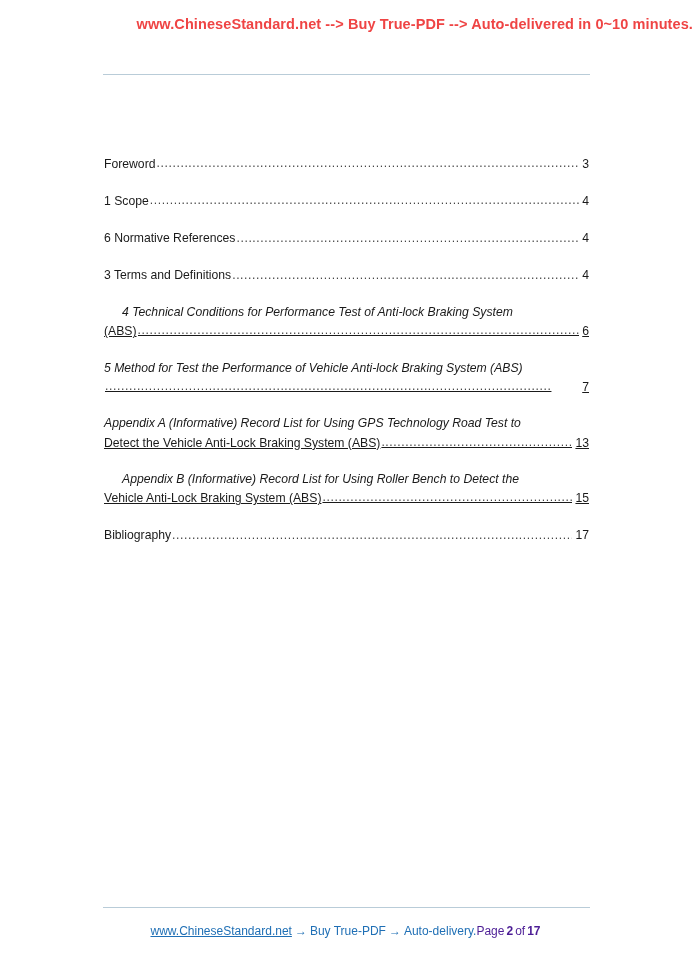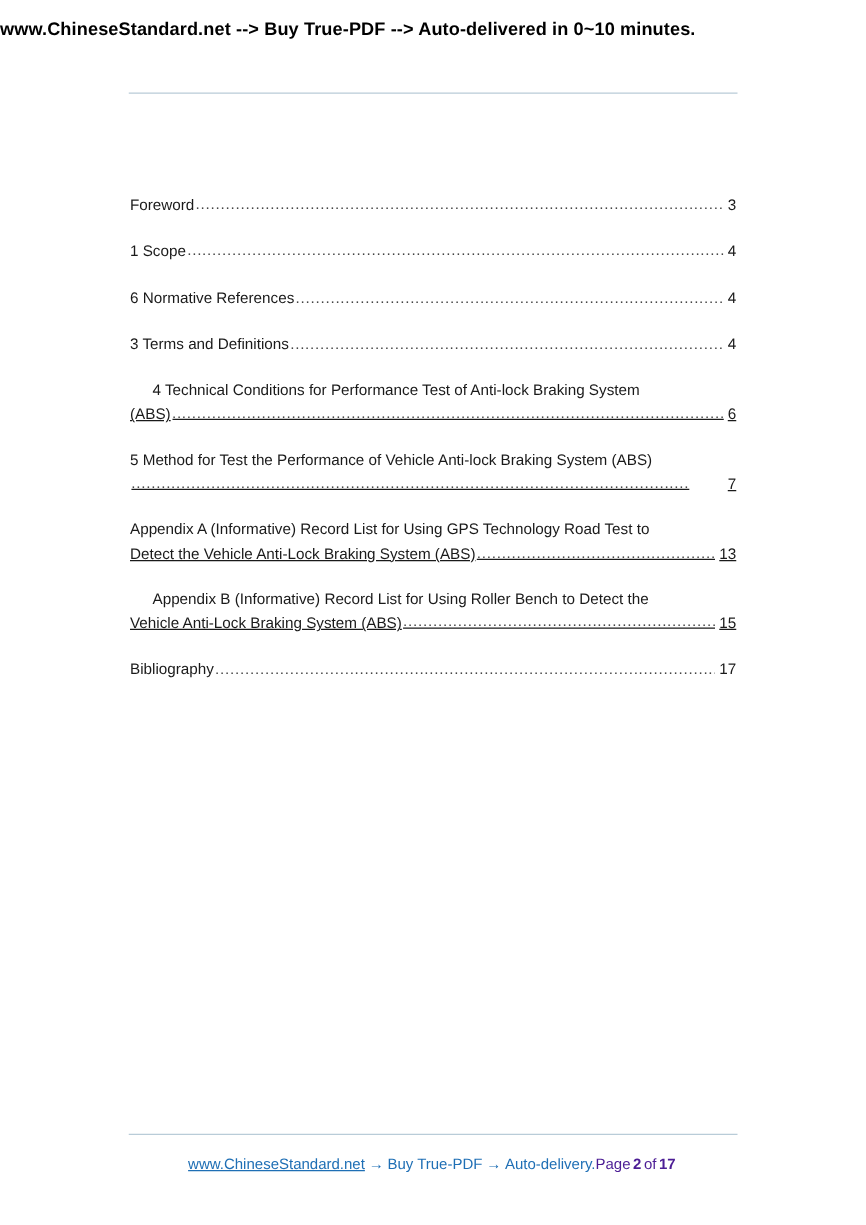--- a/index.html
+++ b/index.html
@@ -19,22 +19,22 @@
     width: 693px;
     height: 980px;
     box-sizing: border-box;
     position: relative;
   }
   .promo-banner {
     position: absolute;
     top: 16px;
     left: 0;
     width: 693px;
-    text-align: left;
-    color: #000000;
+    text-align: right;
+    color: #ef4444;
     font-size: 14.5px;
     font-weight: bold;
     letter-spacing: 0.1px;
     white-space: nowrap;
   }
   .std-code {
     position: absolute;
     top: 48px;
     left: 0;
     width: 693px;
@@ -97,20 +97,21 @@
     white-space: nowrap;
     padding-left: 2px;
   }
   
   .entry-wrap {
     display: block;
   }
   .entry-wrap .line1 {
     display: block;
     text-indent: 0;
+    font-style: italic;
   }
   .entry-wrap .line2 {
     display: flex;
     align-items: flex-end;
     width: 100%;
     text-decoration: underline;
   }
   .first-indent {
     display: inline-block;
     width: 18px;

